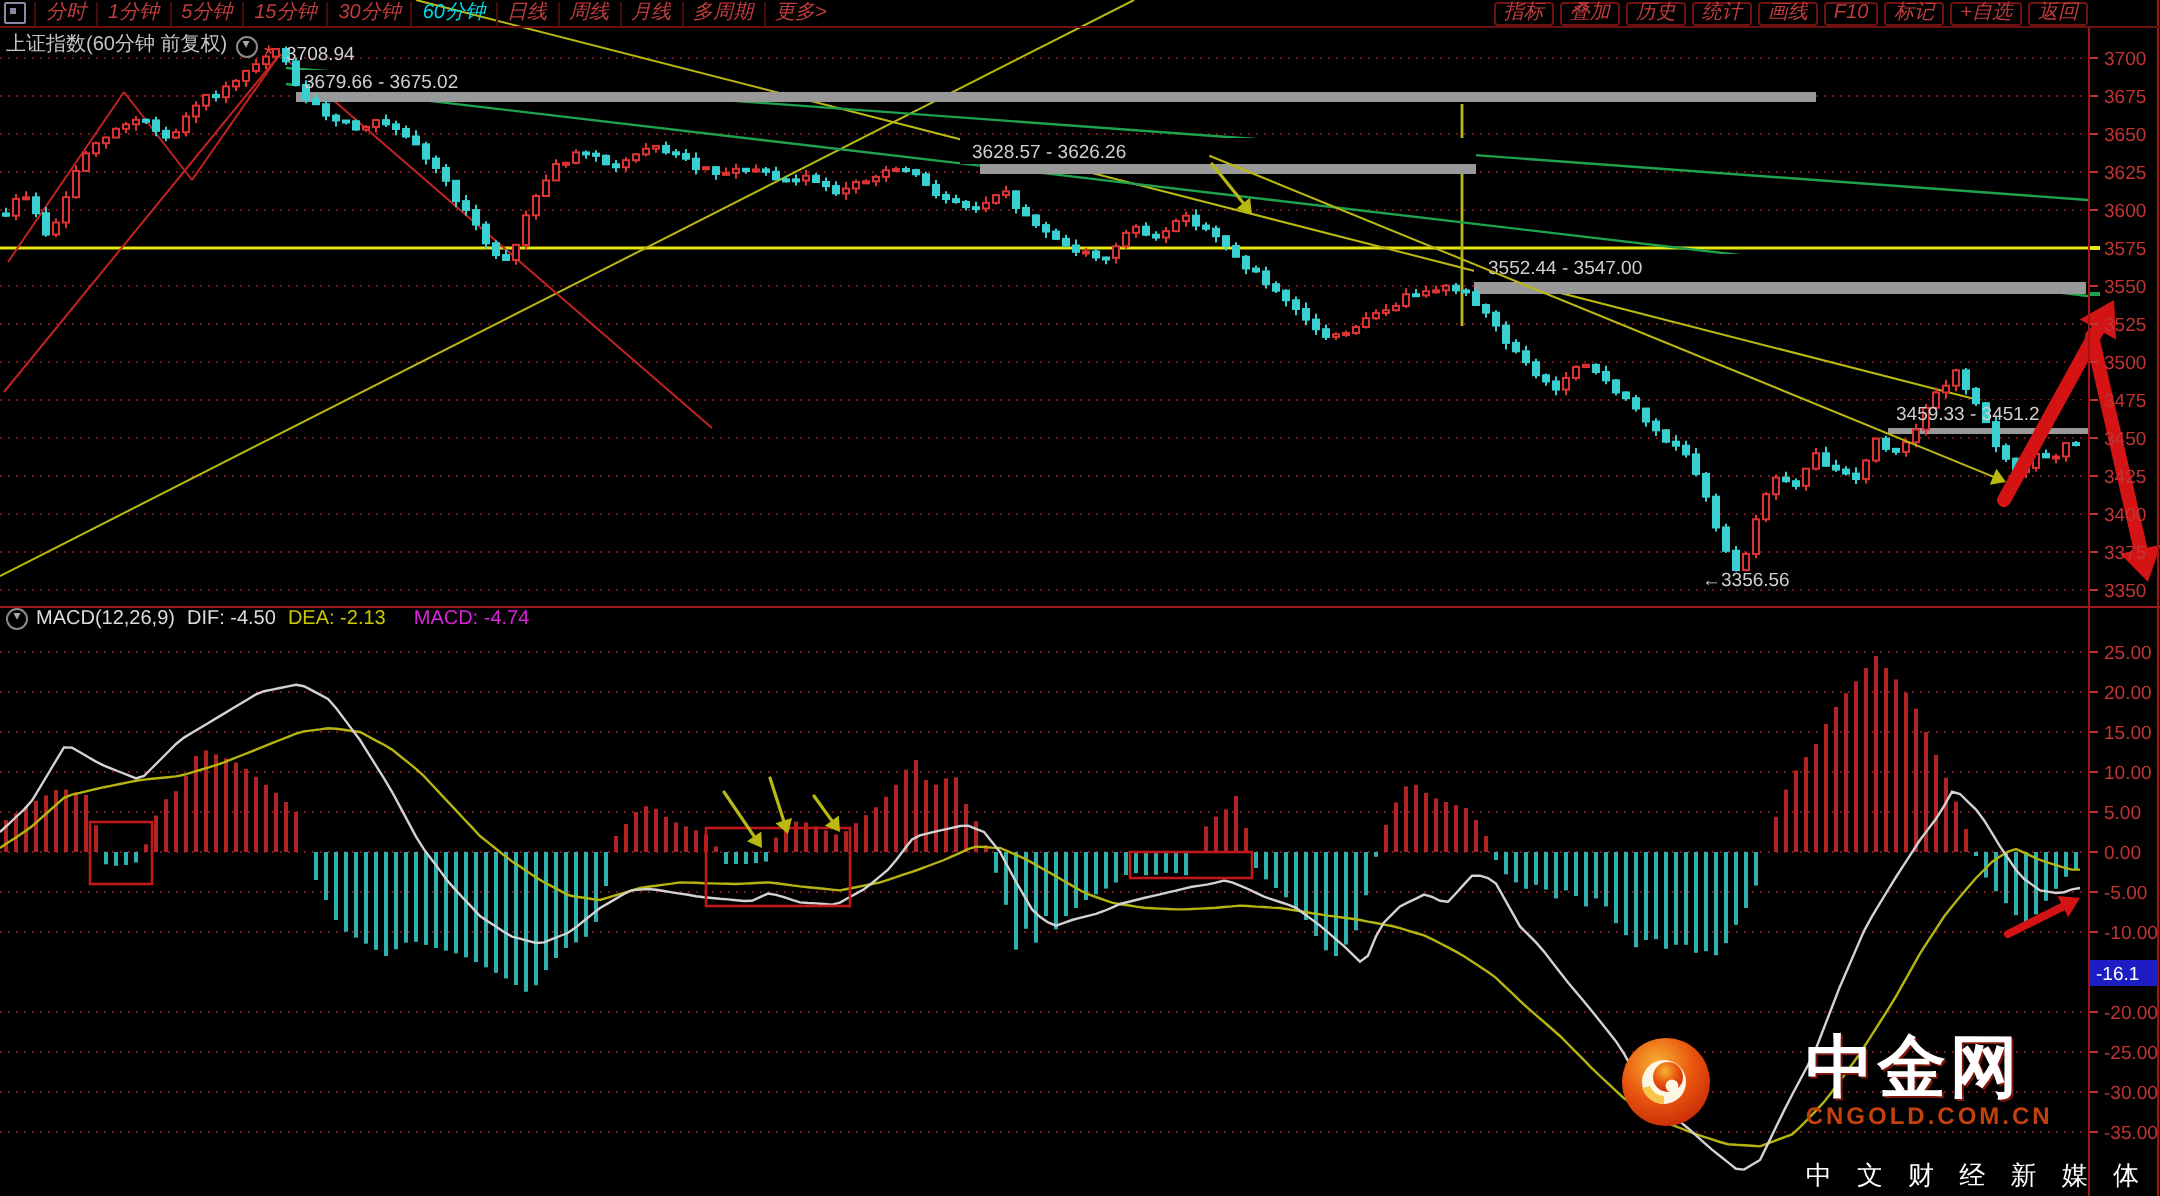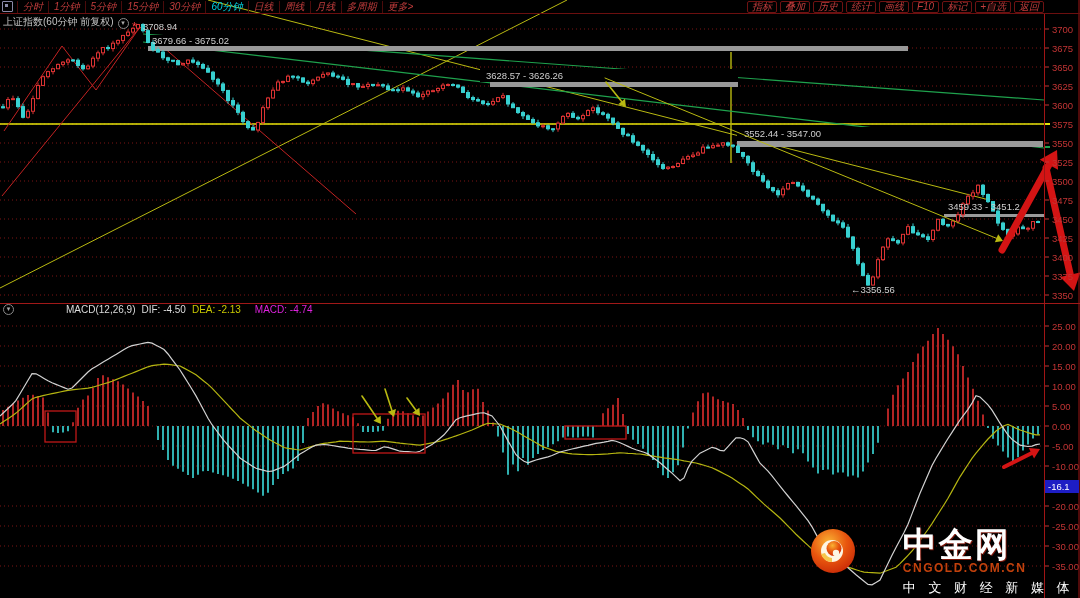--- a/index.html
+++ b/index.html
@@ -16,31 +16,31 @@
   .tb-item.active{color:#00d9e8;}
   .tb-right{display:flex;align-items:center;padding-right:36px;}
   .tb-btn{font-size:10px;line-height:10px;color:#c13c3c;border:1px solid #6e1212;border-radius:2px;
           padding:0 4px;margin-left:3px;white-space:nowrap;text-align:center;}
   .symbol-row{position:absolute;top:15px;left:3px;z-index:6;display:flex;align-items:flex-end;}
   .symbol-title{font-size:10px;color:#c4c4c4;}
   .circ-icon{width:9px;height:9px;border:1px solid #8a8a8a;border-radius:50%;margin-left:4px;
              font-size:7px;line-height:8px;color:#aaa;text-align:center;display:inline-block;}
   .macd-header{position:absolute;top:304px;left:3px;z-index:6;display:flex;align-items:center;font-size:10px;}
   .macd-header .circ-icon{margin:0 4px 0 0;}
-  .mh-name{color:#dcdcdc;margin-right:6px;margin-left:48px;}
+  .mh-name{color:#dcdcdc;margin-right:6px;}
   .mh-dif{color:#dcdcdc;margin-right:6px;}
   .mh-dea{color:#c9c900;margin-right:14px;}
   .mh-macd{color:#dd22dd;}
   svg.chart{position:absolute;left:0;top:0;z-index:1;}
   .watermark{position:absolute;right:6px;bottom:2px;z-index:8;display:flex;align-items:flex-start;gap:40px;}
   .wm-right{margin-left:6px;}
   .wm-brand{font-size:34px;font-weight:bold;color:#fff;line-height:34px;letter-spacing:2px;
             text-shadow:1px 1px 0 #7e1508;}
   .wm-domain{font-size:12px;font-weight:bold;color:#c2410c;letter-spacing:1.5px;line-height:15px;}
-  .wm-tagline{font-size:13px;color:#fff;letter-spacing:4.5px;line-height:16px;margin-top:4px;}
+  .wm-tagline{font-size:13px;color:#fff;letter-spacing:4.5px;line-height:16px;margin-top:14px;}
 </style>
 </head>
 <body>
 
 <div class="screen">
 
   <svg class="chart" id="chart" width="1080" height="598" viewBox="0 0 1080 598">
       <g>
         <line x1="0" y1="29" x2="1044" y2="29" stroke="#7c1414" stroke-width="1" stroke-dasharray="1 3"></line>
         <line x1="0" y1="48" x2="1044" y2="48" stroke="#7c1414" stroke-width="1" stroke-dasharray="1 3"></line>

